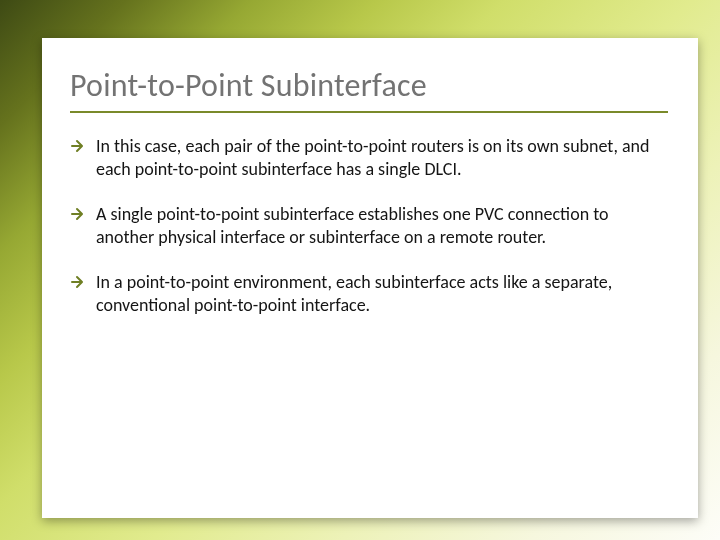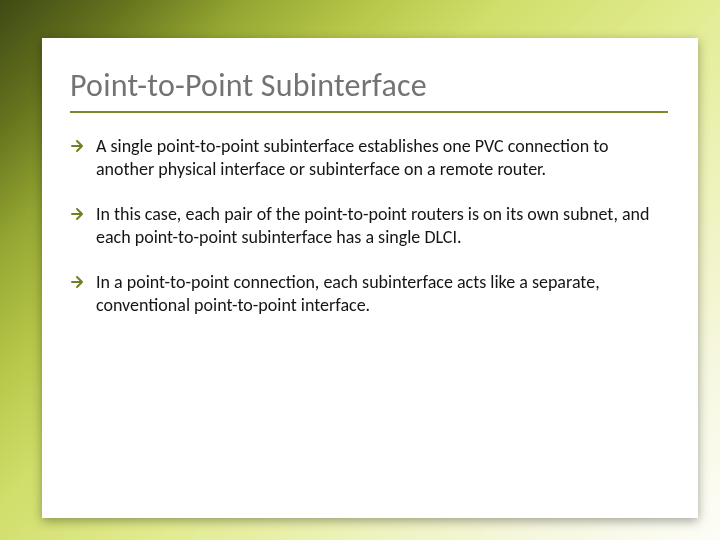--- a/index.html
+++ b/index.html
@@ -58,33 +58,33 @@
   <div class="panel">
     <h1 class="title">Point-to-Point Subinterface</h1>
     <hr class="rule">
     <ul class="bullets">
       <li>
         <span class="bullet-icon">
           <svg viewBox="0 0 16 16">
               <path d="M2 8h9M7 3l5 5-5 5" stroke="currentColor" stroke-width="2" fill="none" stroke-linecap="round" stroke-linejoin="round"></path>
             </svg>
         </span>
+        <span> In this case, each pair of the point-to-point routers is on its own subnet, and each point-to-point subinterface has a single DLCI.</span>
+      </li>
+      <li>
+        <span class="bullet-icon">
+          <svg viewBox="0 0 16 16">
+              <path d="M2 8h9M7 3l5 5-5 5" stroke="currentColor" stroke-width="2" fill="none" stroke-linecap="round" stroke-linejoin="round"></path>
+            </svg>
+        </span>
         <span>A single point-to-point subinterface establishes one PVC connection to another physical interface or subinterface on a remote router.</span>
       </li>
       <li>
         <span class="bullet-icon">
           <svg viewBox="0 0 16 16">
               <path d="M2 8h9M7 3l5 5-5 5" stroke="currentColor" stroke-width="2" fill="none" stroke-linecap="round" stroke-linejoin="round"></path>
             </svg>
         </span>
-        <span> In this case, each pair of the point-to-point routers is on its own subnet, and each point-to-point subinterface has a single DLCI.</span>
-      </li>
-      <li>
-        <span class="bullet-icon">
-          <svg viewBox="0 0 16 16">
-              <path d="M2 8h9M7 3l5 5-5 5" stroke="currentColor" stroke-width="2" fill="none" stroke-linecap="round" stroke-linejoin="round"></path>
-            </svg>
-        </span>
-        <span>In a point-to-point connection, each subinterface acts like a separate, conventional point-to-point interface.</span>
+        <span>In a point-to-point environment, each subinterface acts like a separate, conventional point-to-point interface.</span>
       </li>
     </ul>
   </div>
 </div>
 
 </body></html>

